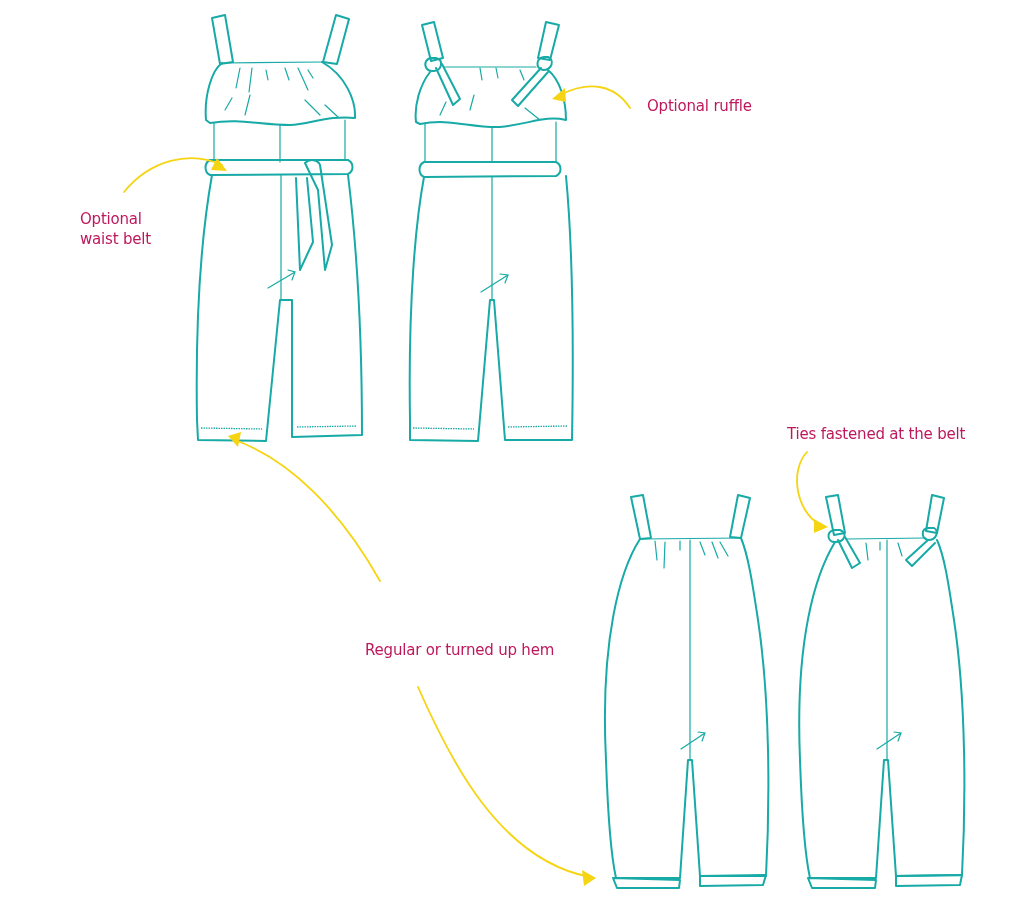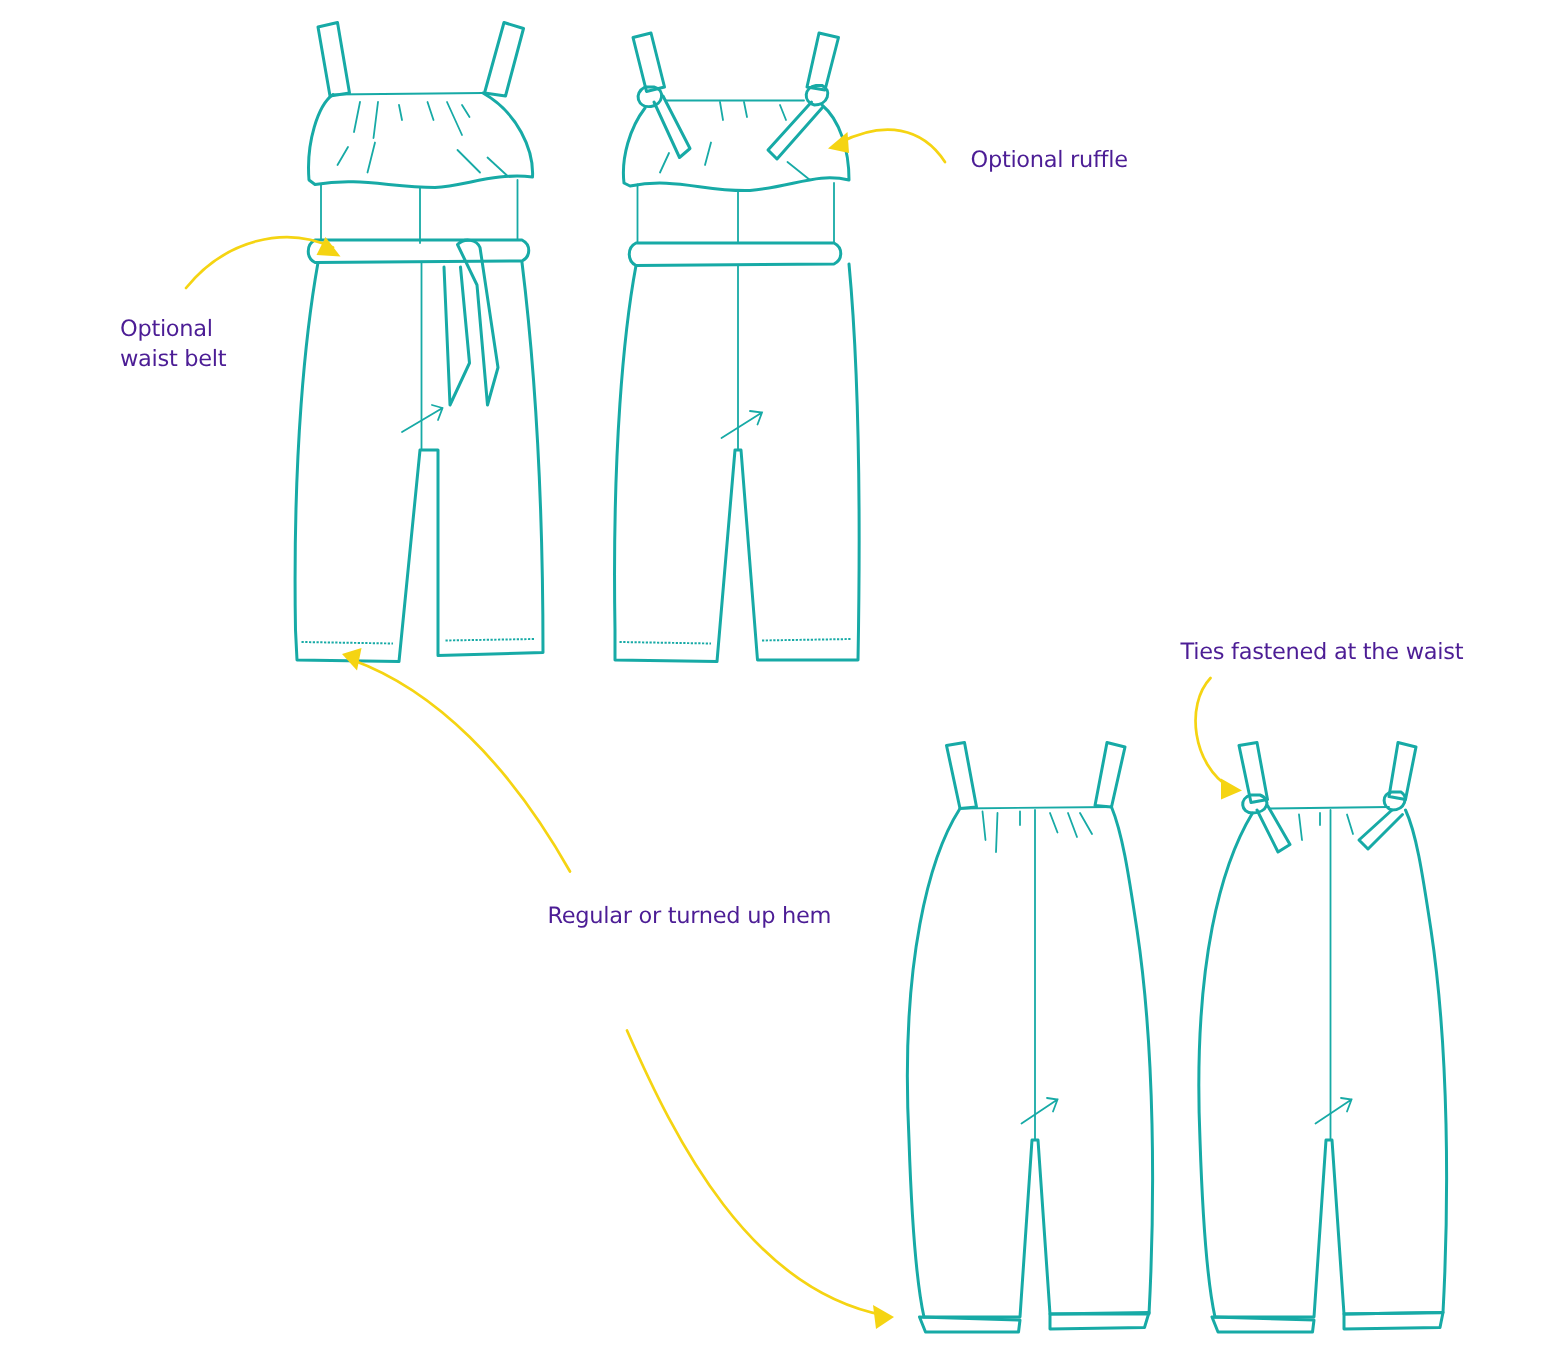--- a/index.html
+++ b/index.html
@@ -1,19 +1,19 @@
 <!DOCTYPE html>
 <html><head>
 <meta charset="utf-8">
 <style>
   html, body { margin: 0; padding: 0; background: #ffffff; }
   body { width: 1035px; height: 909px; position: relative; overflow: hidden;
          font-family: "DejaVu Sans", sans-serif; }
   #canvas { position: absolute; left: 0; top: 0; width: 1035px; height: 909px; }
-  .lbl { position: absolute; color: #4c1d95; font-size: 15px; line-height: 20px;
+  .lbl { position: absolute; color: #be185d; font-size: 15px; line-height: 20px;
          letter-spacing: -0.2px; white-space: pre-line; }
   svg .g { fill: none; stroke: #17aaa6; stroke-width: 2; stroke-linejoin: round; stroke-linecap: round; }
   svg .t { fill: none; stroke: #17aaa6; stroke-width: 1.2; stroke-linecap: round; }
   svg .d { fill: none; stroke: #17aaa6; stroke-width: 1.3; stroke-dasharray: 1.5 1; }
   svg .a { fill: none; stroke: #f5d412; stroke-width: 1.8; stroke-linecap: round; }
   svg .ah { fill: #f5d412; stroke: none; }
 </style>
 </head>
 <body>
 
@@ -110,14 +110,14 @@
     <path class="ah" d="M596 878 L582 870 L584 886 Z"></path>
 
     <path class="a" d="M807 452 C790 470 795 510 820 525"></path>
     <path class="ah" d="M828 527 L814 519 L814 533 Z"></path>
   </g>
 </svg>
 
 <div class="lbl" style="left:80px; top:209px;">Optional
 waist belt</div>
 <div class="lbl" style="left:647px; top:96px;">Optional ruffle</div>
-<div class="lbl" style="left:365px; top:600px;">Regular or turned up hem</div>
-<div class="lbl" style="left:787px; top:424px;">Ties fastened at the waist</div>
+<div class="lbl" style="left:365px; top:640px;">Regular or turned up hem</div>
+<div class="lbl" style="left:787px; top:424px;">Ties fastened at the belt</div>
 
 </body></html>

